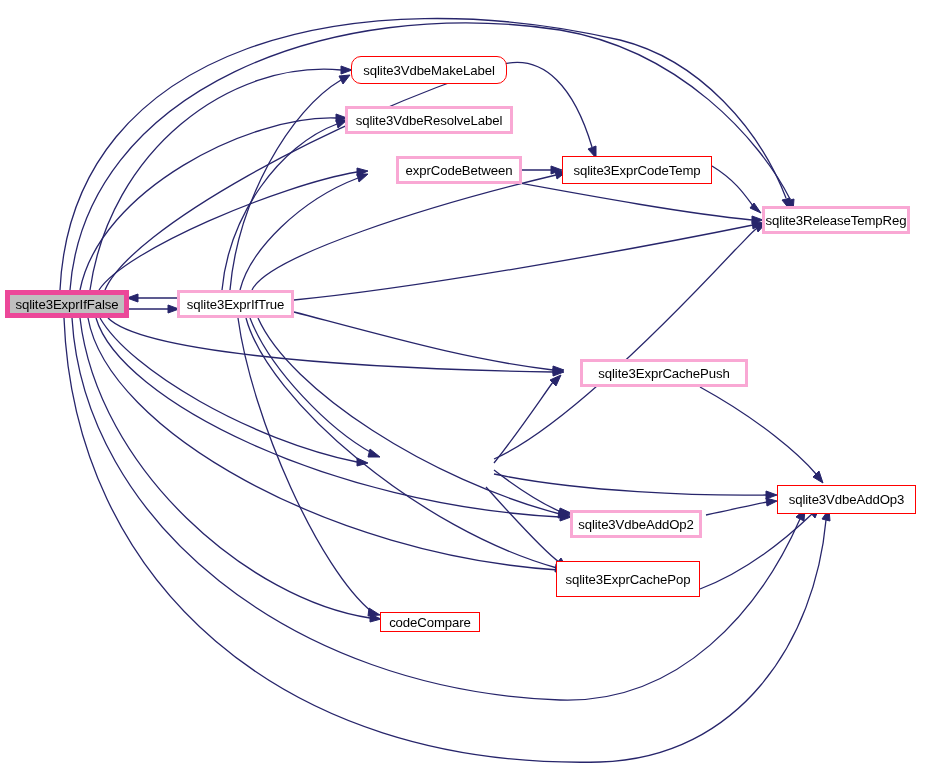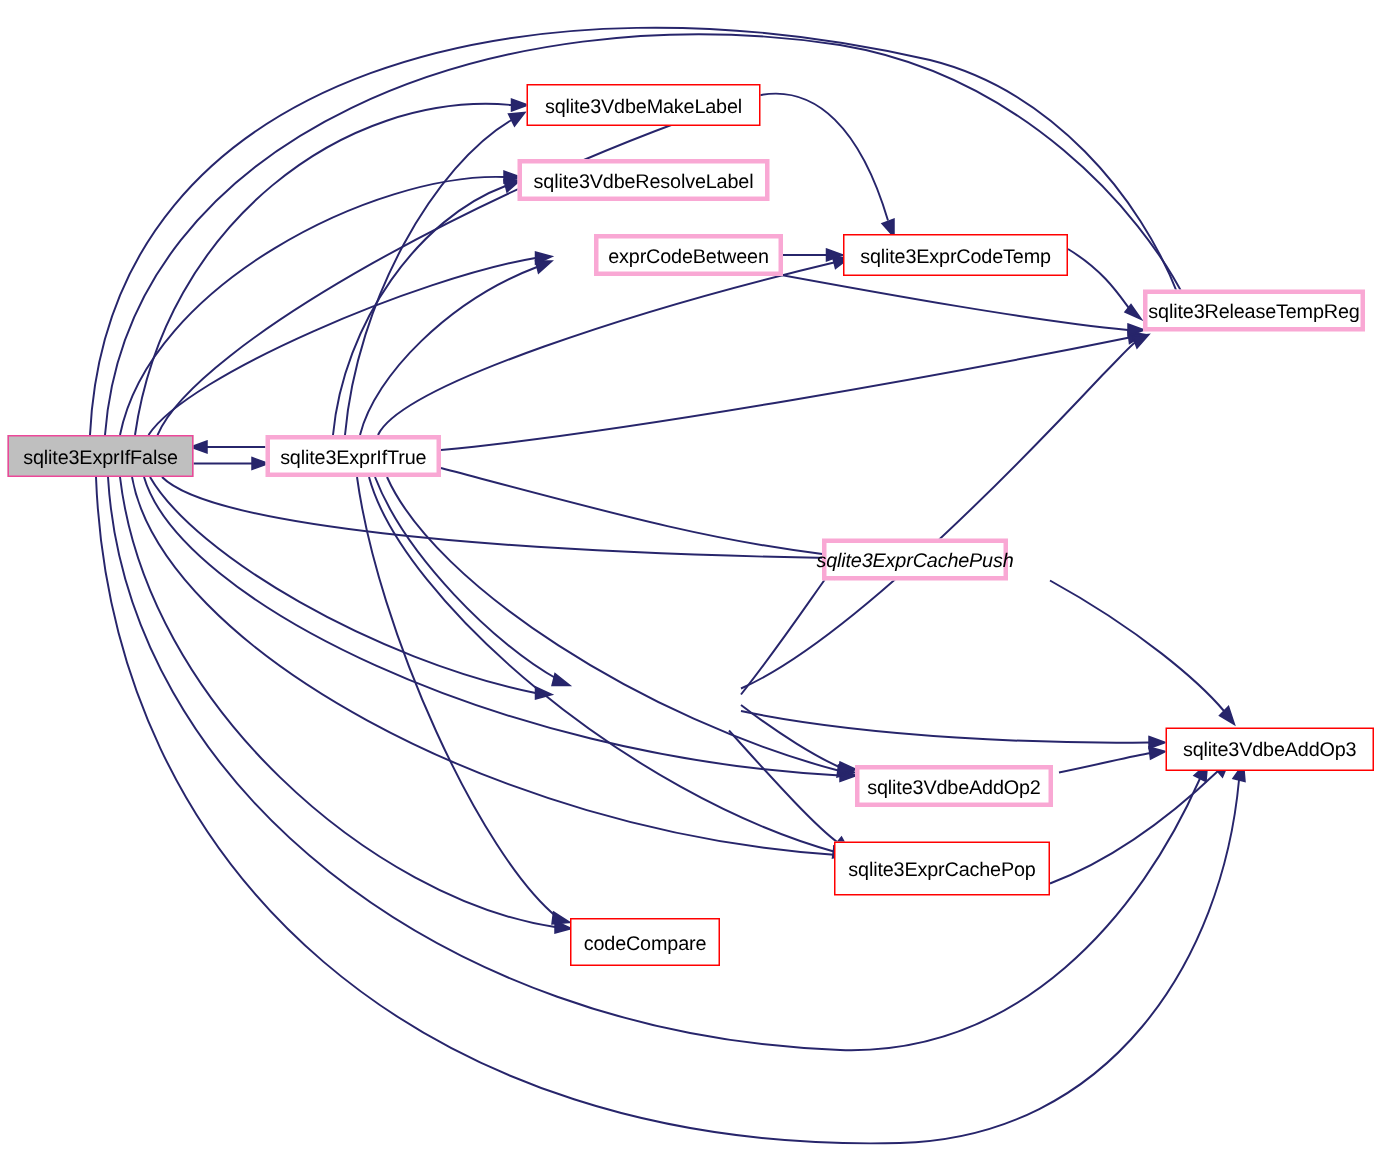--- a/index.html
+++ b/index.html
@@ -5,21 +5,21 @@
   html,body{margin:0;padding:0;background:#ffffff;}
   body{font-family:"Liberation Sans","DejaVu Sans",sans-serif;}
   #canvas{position:relative;width:931px;height:779px;overflow:hidden;background:#ffffff;}
   svg.edges{position:absolute;left:0;top:0;width:931px;height:779px;}
   svg.edges path{fill:none;stroke:#27256b;stroke-width:1.3;}
   svg.edges polygon{fill:#27256b;stroke:#27256b;stroke-width:1;}
   .node{position:absolute;box-sizing:border-box;display:flex;align-items:center;
         justify-content:center;background:#ffffff;border:1px solid #000000;
         font-size:13.2px;color:#000000;white-space:nowrap;letter-spacing:-0.1px;}
   .node.red{border:1px solid #ff0000;}
-  .node.grey{background:#bfbfbf;border:1px solid #ec4899;}
+  .node.grey{background:#bfbfbf;border:5px solid #ec4899;}
   .node.dark{border:3px solid #f9a8d4;}
   .node span{pointer-events:none;}
 </style>
 </head>
 <body>
 
 <div id="canvas">
 
   <svg class="edges" viewBox="0 0 931 779">
 
@@ -110,54 +110,54 @@
   </svg>
 
   <div class="node grey" style="left:5px;top:290px;width:124px;height:28px;">
     <span>sqlite3ExprIfFalse</span>
   </div>
 
   <div class="node dark" style="left:177px;top:290px;width:117px;height:28px;">
     <span>sqlite3ExprIfTrue</span>
   </div>
 
-  <div class="node red" style="left:351px;top:56px;width:156px;height:28px;">
+  <div class="node red" style="left:351px;top:56px;width:156px;height:28px;border-radius:10px;">
     <span>sqlite3VdbeMakeLabel</span>
   </div>
 
   <div class="node dark" style="left:345px;top:106px;width:168px;height:28px;">
     <span>sqlite3VdbeResolveLabel</span>
   </div>
 
   <div class="node dark" style="left:366px;top:156px;width:126px;height:28px;margin-left:30px;">
     <span>exprCodeBetween</span>
   </div>
 
   <div class="node red" style="left:562px;top:156px;width:150px;height:28px;text-align:center;">
     <span>sqlite3ExprCodeTemp</span>
   </div>
 
-  <div class="node dark" style="left:762px;top:193px;width:148px;height:28px;">
+  <div class="node dark" style="left:762px;top:206px;width:148px;height:28px;">
     <span>sqlite3ReleaseTempReg</span>
   </div>
 
-  <div class="node dark" style="left:548px;top:359px;width:124px;height:28px;font-style:italic;">
+  <div class="node dark" style="left:580px;top:359px;width:168px;height:28px;">
     <span>sqlite3ExprCachePush</span>
   </div>
 
 
   <div class="node red" style="left:777px;top:485px;width:139px;height:29px;">
     <span>sqlite3VdbeAddOp3</span>
   </div>
 
   <div class="node dark" style="left:570px;top:510px;width:132px;height:28px;">
     <span>sqlite3VdbeAddOp2</span>
   </div>
 
   <div class="node red" style="left:556px;top:561px;width:144px;height:36px;">
     <span>sqlite3ExprCachePop</span>
   </div>
 
-  <div class="node red" style="left:380px;top:612px;width:100px;height:32px;">
+  <div class="node red" style="left:380px;top:612px;width:100px;height:20px;">
     <span>codeCompare</span>
   </div>
 
 </div>
 
 </body></html>

